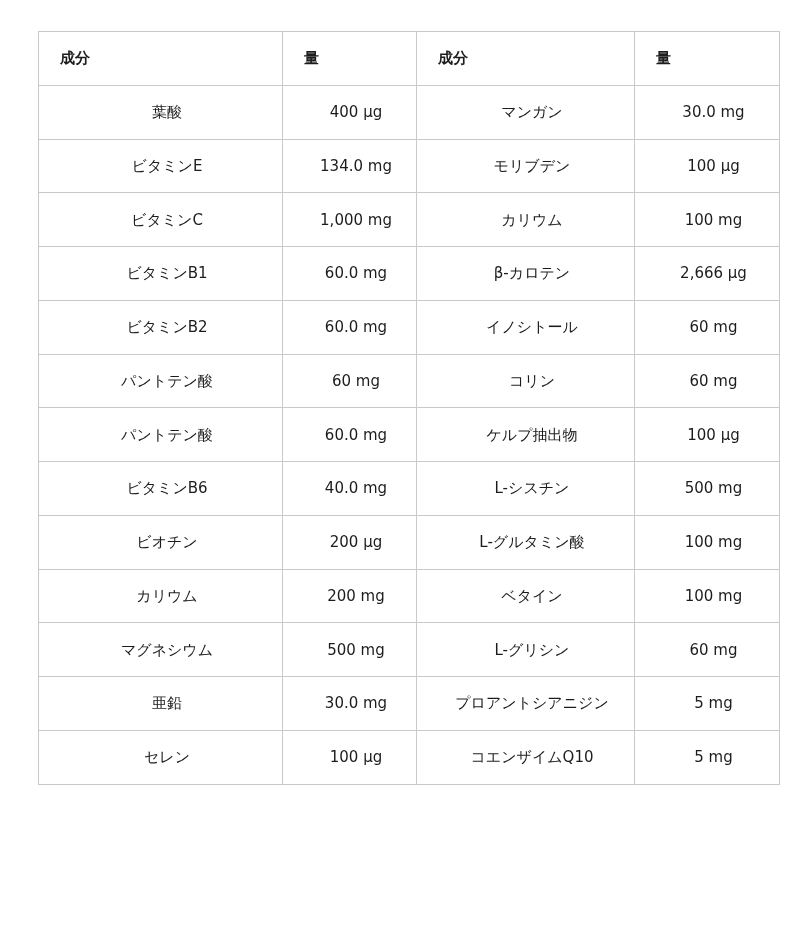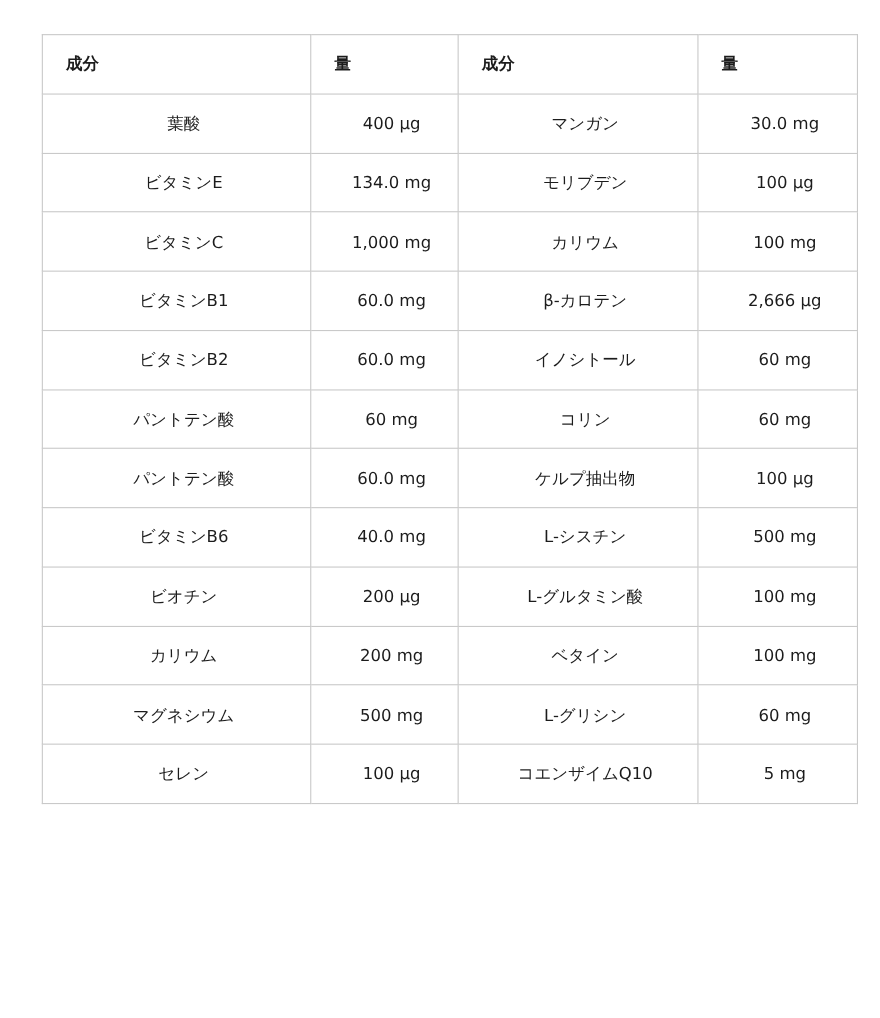--- a/index.html
+++ b/index.html
@@ -121,19 +121,25 @@
         <td>ベタイン</td>
         <td>100 mg</td>
       </tr>
       <tr>
         <td>マグネシウム</td>
         <td>500 mg</td>
         <td>L-グリシン</td>
         <td>60 mg</td>
       </tr>
       <tr>
+        <td>亜鉛</td>
+        <td>30.0 mg</td>
+        <td>プロアントシアニジン</td>
+        <td>5 mg</td>
+      </tr>
+      <tr>
         <td>セレン</td>
         <td>100 μg</td>
         <td>コエンザイムQ10</td>
         <td>5 mg</td>
       </tr>
     </tbody>
 </table>
 
 </body></html>

